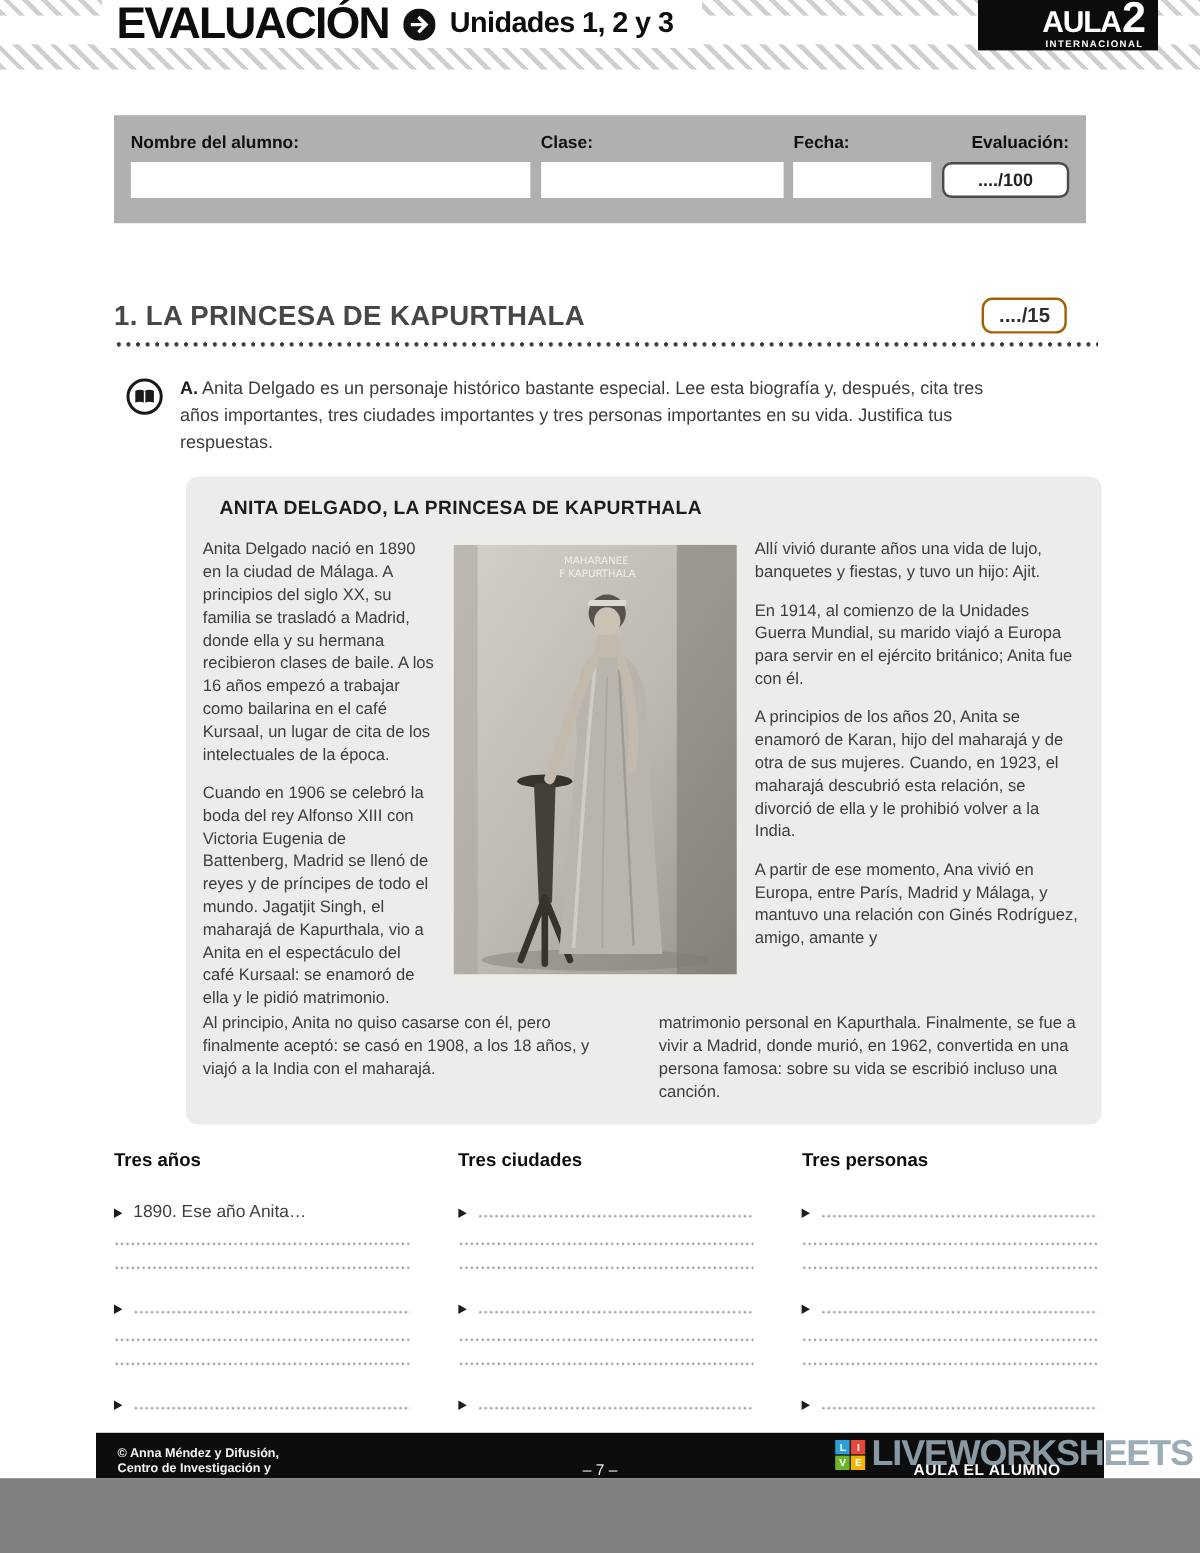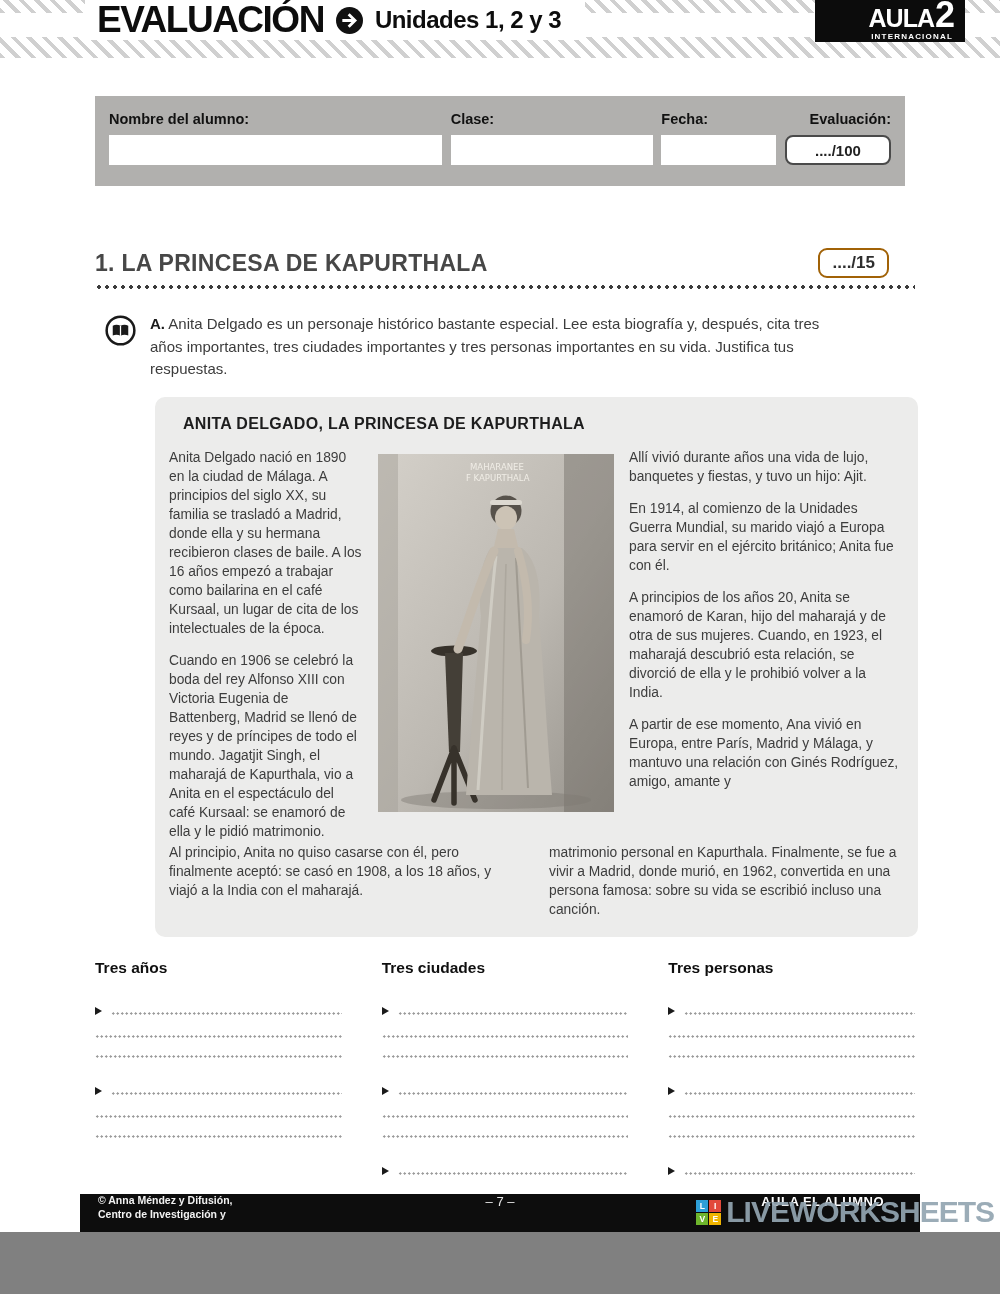--- a/index.html
+++ b/index.html
@@ -69,21 +69,21 @@
   .ans-block { margin-bottom:25px; }
   .ans-line-first { display:flex; align-items:center; gap:9px; height:15px; }
   .bullet { width:0; height:0; border-left:7px solid #1b1b1b; border-top:4.5px solid transparent; border-bottom:4.5px solid transparent; flex:0 0 auto; }
   .ans-example { font-size:14.5px; color:#3f3f3f; line-height:15px; }
   .dotline { height:3px; margin-top:17px;
              background-image:radial-gradient(circle,#9a9a9a 1px,transparent 1.25px);
              background-size:4.5px 3px; background-repeat:repeat-x; }
   .ans-line-first .dotline { flex:1; margin-top:6px; }
 
   
-  .footer-bar { position:absolute; bottom:0; left:80px; right:80px; height:38px; background:#0d0d0d; display:flex; align-items:flex-start; padding:0 18px; }
+  .footer-bar { position:absolute; bottom:0; left:80px; right:80px; height:38px; background:#0d0d0d; display:flex; align-items:flex-end; padding:0 18px; }
   .copyright { font-size:10.5px; font-weight:bold; color:#f2f2f2; line-height:1.3; }
   .page-num { position:absolute; left:50%; transform:translateX(-50%); font-size:13px; color:#e6e6e6; }
   .audience { margin-left:auto; margin-right:18px; font-size:13px; font-weight:bold; color:#ffffff; letter-spacing:0.5px; }
 
   .watermark { position:absolute; right:6px; bottom:5px; display:flex; align-items:center; gap:5px; z-index:6; }
   .lw-squares { display:grid; grid-template-columns:12px 12px; grid-template-rows:12px 12px; gap:1px; }
   .lw-sq { display:flex; align-items:center; justify-content:center; color:#fff; font-size:8.5px; font-weight:bold; }
   .lw-text { font-size:30px; font-weight:bold; color:#93a5b1; letter-spacing:-1px; opacity:0.92; line-height:1; }
 </style>
 </head>
@@ -205,20 +205,28 @@
     </div>
   </div>
 
   <div class="answers">
 
     <div class="ans-col">
       <div class="ans-header">Tres años</div>
       <div class="ans-block">
         <div class="ans-line-first">
           <span class="bullet"></span>
+          <span class="ans-example">1890. Ese año Anita…</span>
+        </div>
+        <div class="dotline"></div>
+        <div class="dotline"></div>
+      </div>
+      <div class="ans-block">
+        <div class="ans-line-first">
+          <span class="bullet"></span>
           <div class="dotline"></div>
         </div>
         <div class="dotline"></div>
         <div class="dotline"></div>
       </div>
       <div class="ans-block">
         <div class="ans-line-first">
           <span class="bullet"></span>
           <div class="dotline"></div>
         </div>

